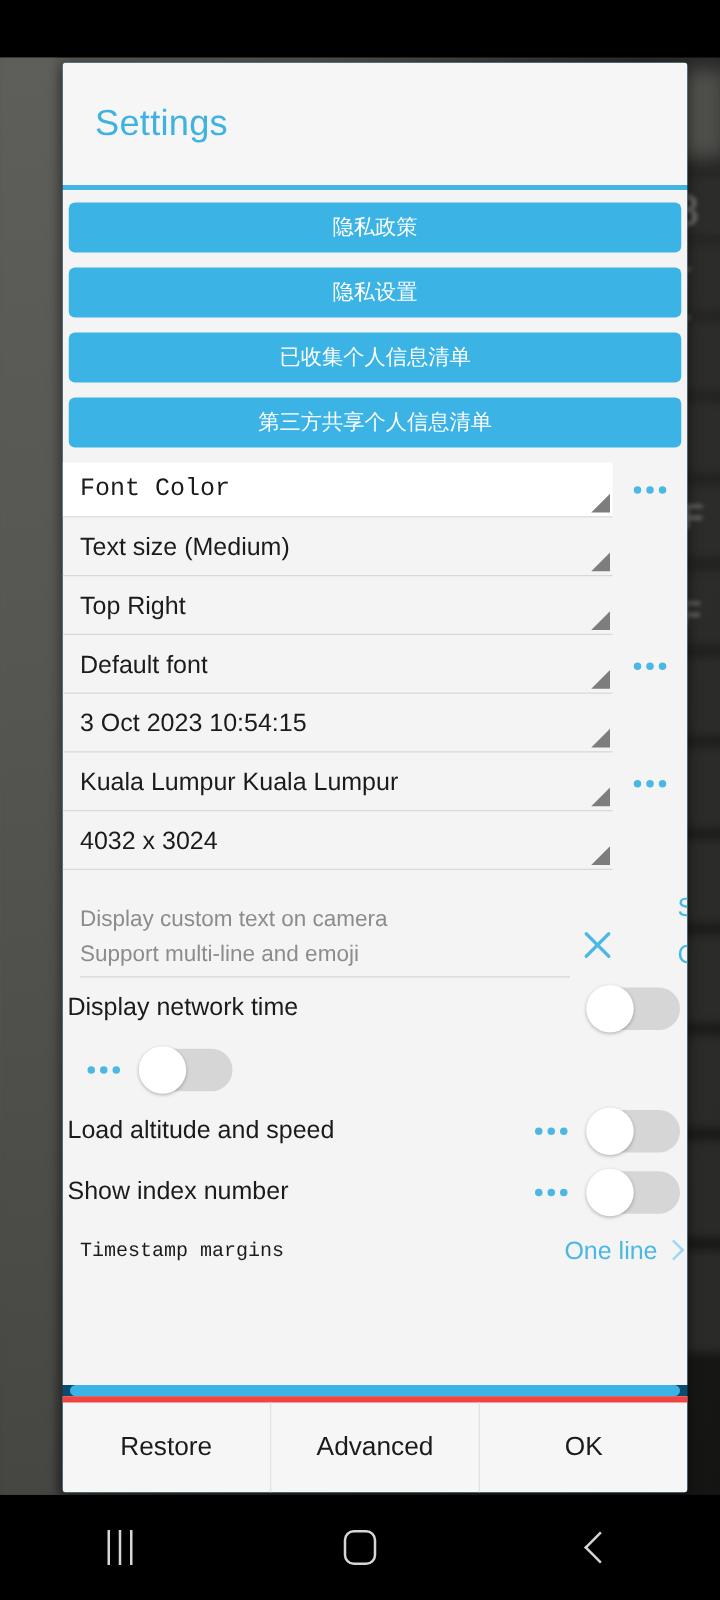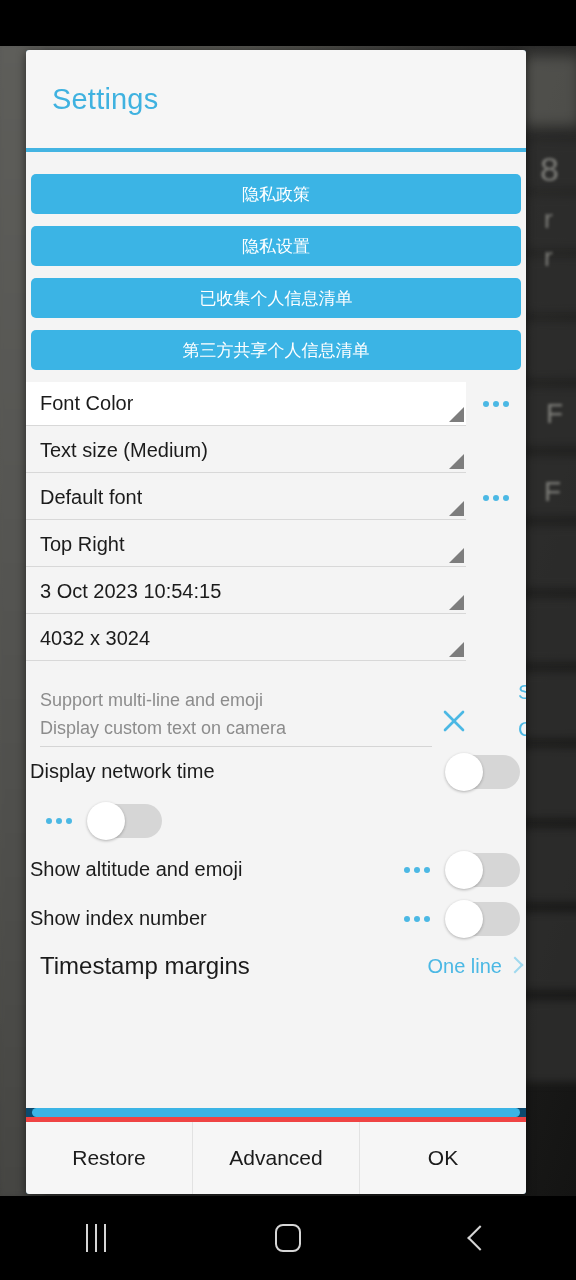--- a/index.html
+++ b/index.html
@@ -53,21 +53,21 @@
   #backdrop .leftpanel {
     position: absolute;
     left: 0; top: 0; width: 44px; height: 100%;
     background: linear-gradient(180deg, #5e5e5a 0%, #565653 40%, #4d4d4a 75%, #464643 100%);
     filter: blur(2px);
   }
 
   
   #dialog {
     position: absolute;
-    left: 26px; top: 50px;
+    left: 50px; top: 50px;
     width: 500px; height: 1144px;
     background: #0c4a6e;
     border-radius: 3px;
     box-shadow: 0 2px 10px rgba(0,0,0,.55);
     display: flex;
     flex-direction: column;
     overflow: hidden;
   }
 
   .dlg-title-wrap {
@@ -94,21 +94,21 @@
     flex: 1 1 auto;
     background: #f4f4f4;
     overflow: hidden;
     padding-top: 10px;
   }
 
   
   .bluebtn {
     display: block;
     width: 490px;
-    margin: 12px auto 12px auto;
+    margin: 0 auto 12px auto;
     height: 40px;
     line-height: 40px;
     border: none;
     border-radius: 5px;
     background: #3bb4e5;
     color: #ffffff;
     font-size: 17px;
     font-family: "DejaVu Sans", "Liberation Sans", sans-serif;
     text-align: center;
     cursor: pointer;
@@ -124,21 +124,21 @@
   }
   .spinner {
     position: relative;
     flex: 1 1 auto;
     height: 44px;
     border-bottom: 1px solid #d8d8d8;
     display: flex;
     align-items: center;
     cursor: pointer;
   }
-  .spinner.highlight { background: #ffffff; }
+  .spinner.highlight { background: #ffffff; font-family: Liberation Mono, monospace; }
   .spinner .val {
     font-size: 20px;
     color: #1b1b1b;
     padding-left: 14px;
     white-space: nowrap;
     overflow: hidden;
   }
   .spinner .tri {
     position: absolute;
     right: 2px; bottom: 3px;
@@ -247,22 +247,23 @@
   .chev-row {
     display: flex;
     align-items: center;
     height: 46px;
     padding-left: 14px;
     padding-right: 4px;
     cursor: pointer;
   }
   .chev-row .label {
     flex: 1 1 auto;
-    font-size: 24px;
+    font-size: 16px;
     color: #1b1b1b;
+    font-family: Liberation Mono, monospace;
   }
   .chev-row .value {
     font-size: 20px;
     color: #4bb8e4;
     margin-right: 6px;
     text-align: right;
   }
   .chev-row .chev {
     width: 14px; height: 22px;
     position: relative;
@@ -388,72 +389,83 @@
         </div>
         <div class="dots empty">
             <i></i>
             <i></i>
             <i></i>
           </div>
       </div>
 
       <div class="spinner-row">
         <div class="spinner">
+          <span class="val">Top Right</span>
+          <span class="tri"></span>
+        </div>
+        <div class="dots empty">
+            <i></i>
+            <i></i>
+            <i></i>
+          </div>
+      </div>
+
+      <div class="spinner-row">
+        <div class="spinner">
           <span class="val">Default font</span>
           <span class="tri"></span>
         </div>
         <div class="dots">
-            <i></i>
-            <i></i>
-            <i></i>
-          </div>
-      </div>
-
-      <div class="spinner-row">
-        <div class="spinner">
-          <span class="val">Top Right</span>
-          <span class="tri"></span>
-        </div>
-        <div class="dots empty">
             <i></i>
             <i></i>
             <i></i>
           </div>
       </div>
 
       <div class="spinner-row">
         <div class="spinner">
           <span class="val">3 Oct 2023 10:54:15</span>
           <span class="tri"></span>
         </div>
         <div class="dots empty">
             <i></i>
             <i></i>
             <i></i>
           </div>
       </div>
 
+      <div class="spinner-row">
+        <div class="spinner">
+          <span class="val">Kuala Lumpur Kuala Lumpur</span>
+          <span class="tri"></span>
+        </div>
+        <div class="dots">
+            <i></i>
+            <i></i>
+            <i></i>
+          </div>
+      </div>
 
 
       <div class="spinner-row">
         <div class="spinner">
           <span class="val">4032 x 3024</span>
           <span class="tri"></span>
         </div>
         <div class="dots empty">
             <i></i>
             <i></i>
             <i></i>
           </div>
       </div>
 
       <div class="textfield-row">
         <div class="textfield">
+          <span class="ph">Display custom text on camera</span>
           <span class="ph">Support multi-line and emoji</span>
-          <span class="ph">Display custom text on camera</span>
         </div>
         <div class="clear-x">
           <svg width="26" height="26" viewBox="0 0 26 26" aria-hidden="true">
             <line x1="4" y1="4" x2="22" y2="22" stroke="#4bb8e4" stroke-width="2.6" stroke-linecap="round"></line>
             <line x1="22" y1="4" x2="4" y2="22" stroke="#4bb8e4" stroke-width="2.6" stroke-linecap="round"></line>
           </svg>
         </div>
         <div class="saveload">
           <span>Save</span>
           <span>Color</span>
@@ -477,21 +489,21 @@
             <i></i>
             <i></i>
             <i></i>
           </span>
         <span class="switch">
             <span class="knob"></span>
           </span>
       </div>
 
       <div class="switch-row">
-        <span class="label">Show altitude and emoji</span>
+        <span class="label">Load altitude and speed</span>
         <span class="dots">
             <i></i>
             <i></i>
             <i></i>
           </span>
         <span class="switch">
             <span class="knob"></span>
           </span>
       </div>
 

